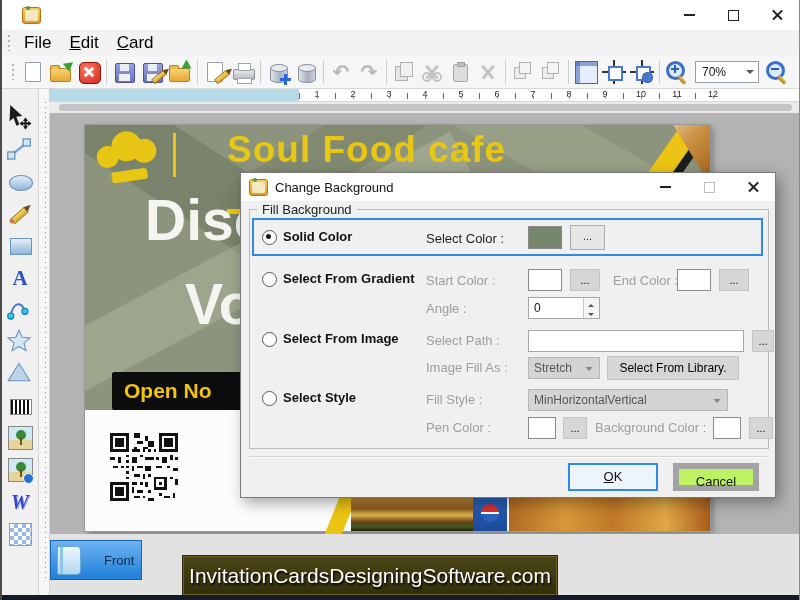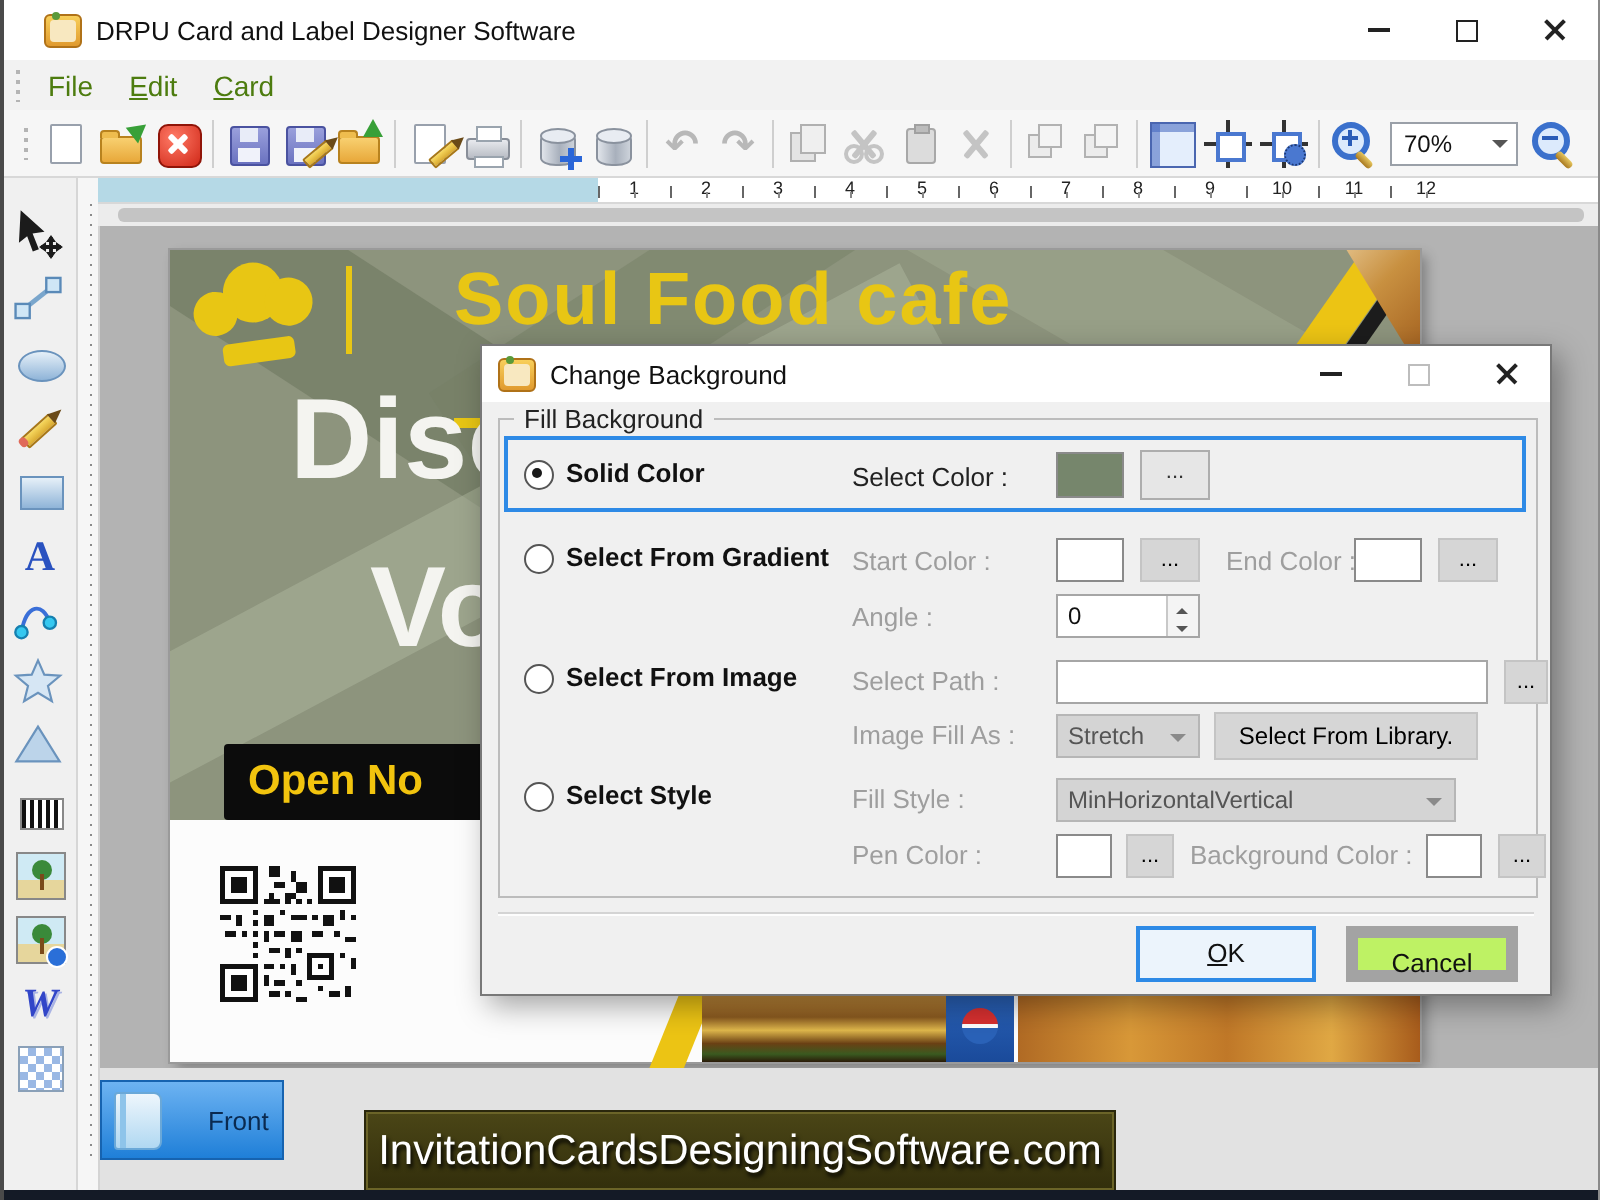--- a/index.html
+++ b/index.html
@@ -19,21 +19,21 @@
   .g-min{width:11px;height:2px;background:#222}
   .g-max{width:9px;height:9px;border:1px solid #222}
   .g-max.dim{border-color:#bdbdbd}
   .g-close{position:relative;width:12px;height:12px}
   .g-close::before,.g-close::after{content:"";position:absolute;left:0;top:5px;width:13px;height:1.6px;background:#222}
   .g-close::before{transform:rotate(45deg)} .g-close::after{transform:rotate(-45deg)}
 
   
   .menubar{position:absolute;left:2px;top:30px;right:0;height:25px;background:#f2f2f2;display:flex;align-items:center;z-index:40}
   .grip{width:3px;height:16px;margin:0 5px;background-image:repeating-linear-gradient(#b4b4b4 0 2px,transparent 2px 5px);background-size:2px 100%;background-repeat:no-repeat;background-position:center}
-  .menu-item{font-size:14px;color:#4d7c0f;padding:3px 9px;display:inline-block}
+  .menu-item{font-size:17px;color:#000000;padding:3px 9px;display:inline-block}
   .ulf{display:inline-block}
   .ulf::first-letter{text-decoration:underline}
 
   
   .toolbar{position:absolute;left:2px;top:55px;right:0;height:33px;background:#f6f6f6;border-bottom:1px solid #d8d8d8;display:flex;align-items:center;padding-left:4px;z-index:40}
   .tb{width:26px;height:26px;position:relative;margin:0 1px;flex:0 0 auto}
   .tsep{width:1px;height:24px;background:#cfcfcf;margin:0 3px;flex:0 0 auto}
   .ch{display:block;width:100%;text-align:center;font-weight:bold;font-size:20px;line-height:26px;color:#b8b8b8;font-family:"DejaVu Sans",sans-serif}
   .ic-page{position:absolute;left:5px;top:3px;width:14px;height:18px;background:#fff;border:1px solid #98a0ac;border-radius:1px}
   .ic-folder{position:absolute;left:2px;top:9px;width:19px;height:12px;background:linear-gradient(#f8d070,#e8a83a);border:1px solid #b8821e;border-radius:2px}
@@ -178,21 +178,20 @@
   .banner span{color:#fff;font-weight:normal;font-size:21px;text-shadow:1px 2px 2px #000;white-space:nowrap}
 </style>
 </head>
 <body>
 
 <div class="app">
   <div class="edge-left"></div>
 
   <div class="titlebar">
     <span class="appicon"></span>
-    <span class="title">DRPU Card and Label Designer Software</span>
     <span class="wbtns">
       <span class="wbtn">
           <i class="g-min"></i>
         </span>
       <span class="wbtn">
           <i class="g-max"></i>
         </span>
       <span class="wbtn">
           <i class="g-close"></i>
         </span>

